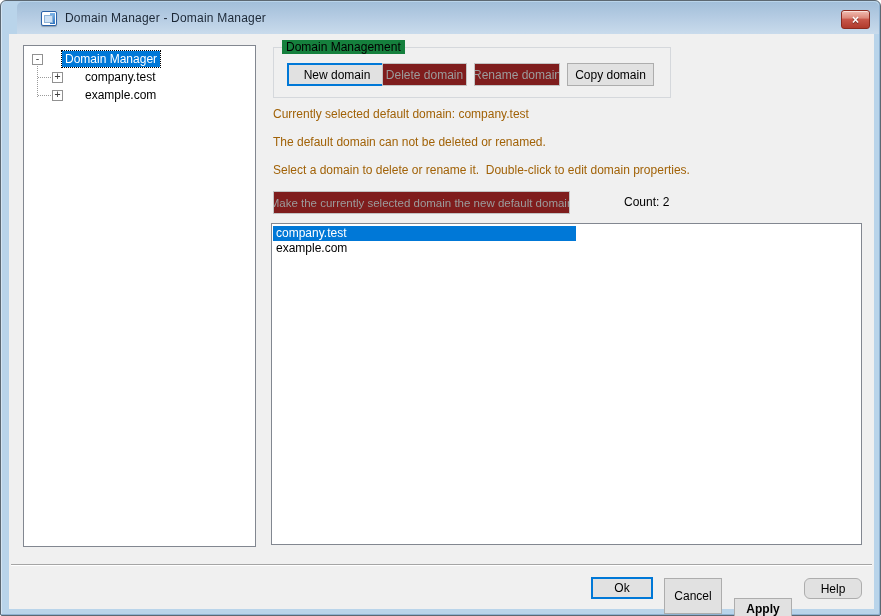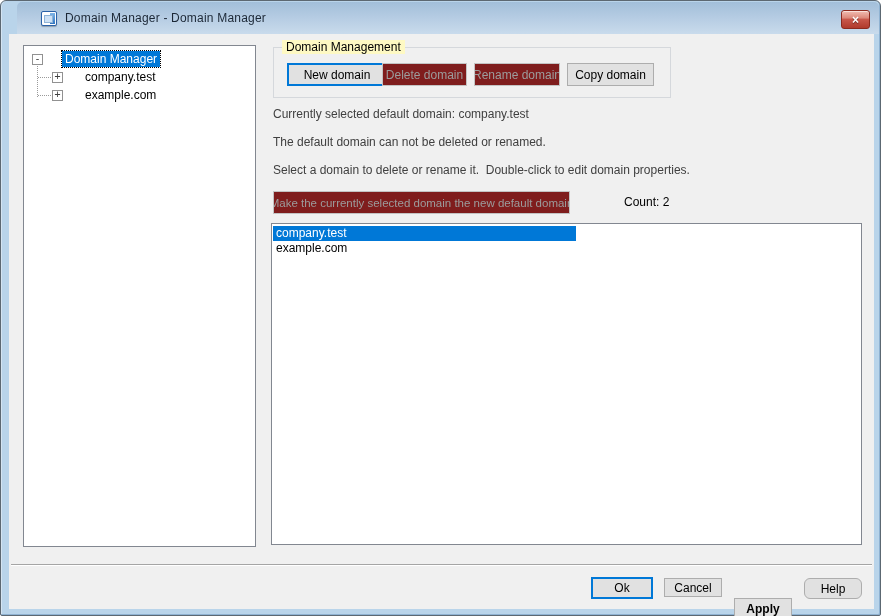--- a/index.html
+++ b/index.html
@@ -98,21 +98,21 @@
   .connector-h.c1 { top:27px; }
   .connector-h.c2 { top:45px; }
 
   
   .group-box {
     position:absolute; left:264px; top:13px; width:398px; height:51px;
     border:1px solid #d5d8dc;
   }
   .group-label {
     position:absolute; left:8px; top:-8px;
-    background:#fef9c3; padding:0 4px; color:#000;text-align:center;
+    background:#15803d; padding:0 4px; color:#000;text-align:center;
   }
 
   
   .btn {
     position:absolute;
     background:#e1e1e1;
     border:1px solid #adadad;
     font-family:"Liberation Sans", sans-serif;
     font-size:12px; color:#000;
     display:flex; align-items:center; justify-content:center;
@@ -121,21 +121,21 @@
   }
   .btn.default { border:2px solid #0078d7; }
   .btn.disabled { background:#7f1d1d; border-color:#c3c3c3; color:#9c9c9c; }
 
   .btn-new    { left:278px; top:29px; width:100px; height:23px; }
   .btn-delete { left:373px; top:29px; width:85px; height:23px; }
   .btn-rename { left:465px; top:29px; width:86px; height:23px; }
   .btn-copy   { left:558px; top:29px; width:87px; height:23px; }
 
   
-  .info-line { position:absolute; left:264px; white-space:pre; color:#404040; }
+  .info-line { position:absolute; left:264px; white-space:pre; color:#a16207; }
   .info-1 { top:73px; }
   .info-2 { top:101px; }
   .info-3 { top:129px; }
 
   .btn-make-default {
     left:264px; top:157px; width:297px; height:23px; font-size:11.5px;
   }
   .count-label { position:absolute; left:587px; top:161px;margin-left:28px; }
 
   
@@ -147,21 +147,21 @@
   }
   .list-item { height:15px; line-height:15px; padding-left:3px; white-space:nowrap; }
   .list-item.selected { background:#0078d7; color:#fff; width:303px; }
 
   
   .divider {
     position:absolute; left:2px; right:2px; top:530px; height:2px;
     border-top:1px solid #a5a5a5; border-bottom:1px solid #fff;
   }
   .btn-ok     { left:582px; top:543px; width:62px; height:22px; }
-  .btn-cancel { left:655px; top:544px; width:58px; height:19px;text-align:center; }
+  .btn-cancel { left:655px; top:544px; width:58px; height:36px;text-align:center; }
   .btn-apply  { left:725px; top:564px; width:58px; height:22px;font-weight:bold; }
   .btn-help   { left:795px; top:544px; width:58px; height:21px;border-radius:6px; }
 </style>
 </head>
 <body>
 
 <div class="window">
 
   <div class="titlebar">
     <span class="app-icon"></span>

